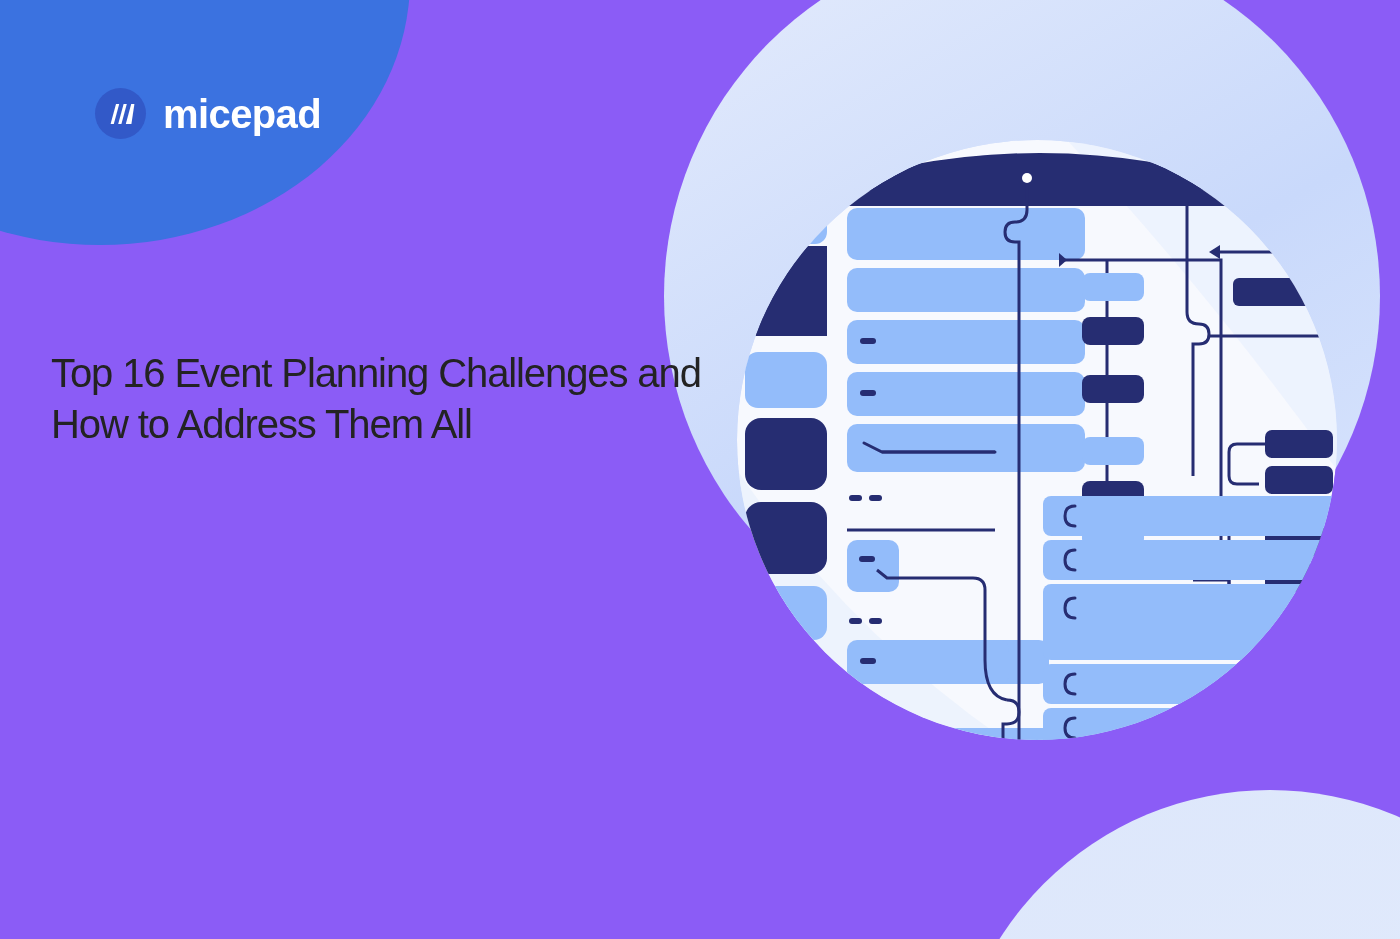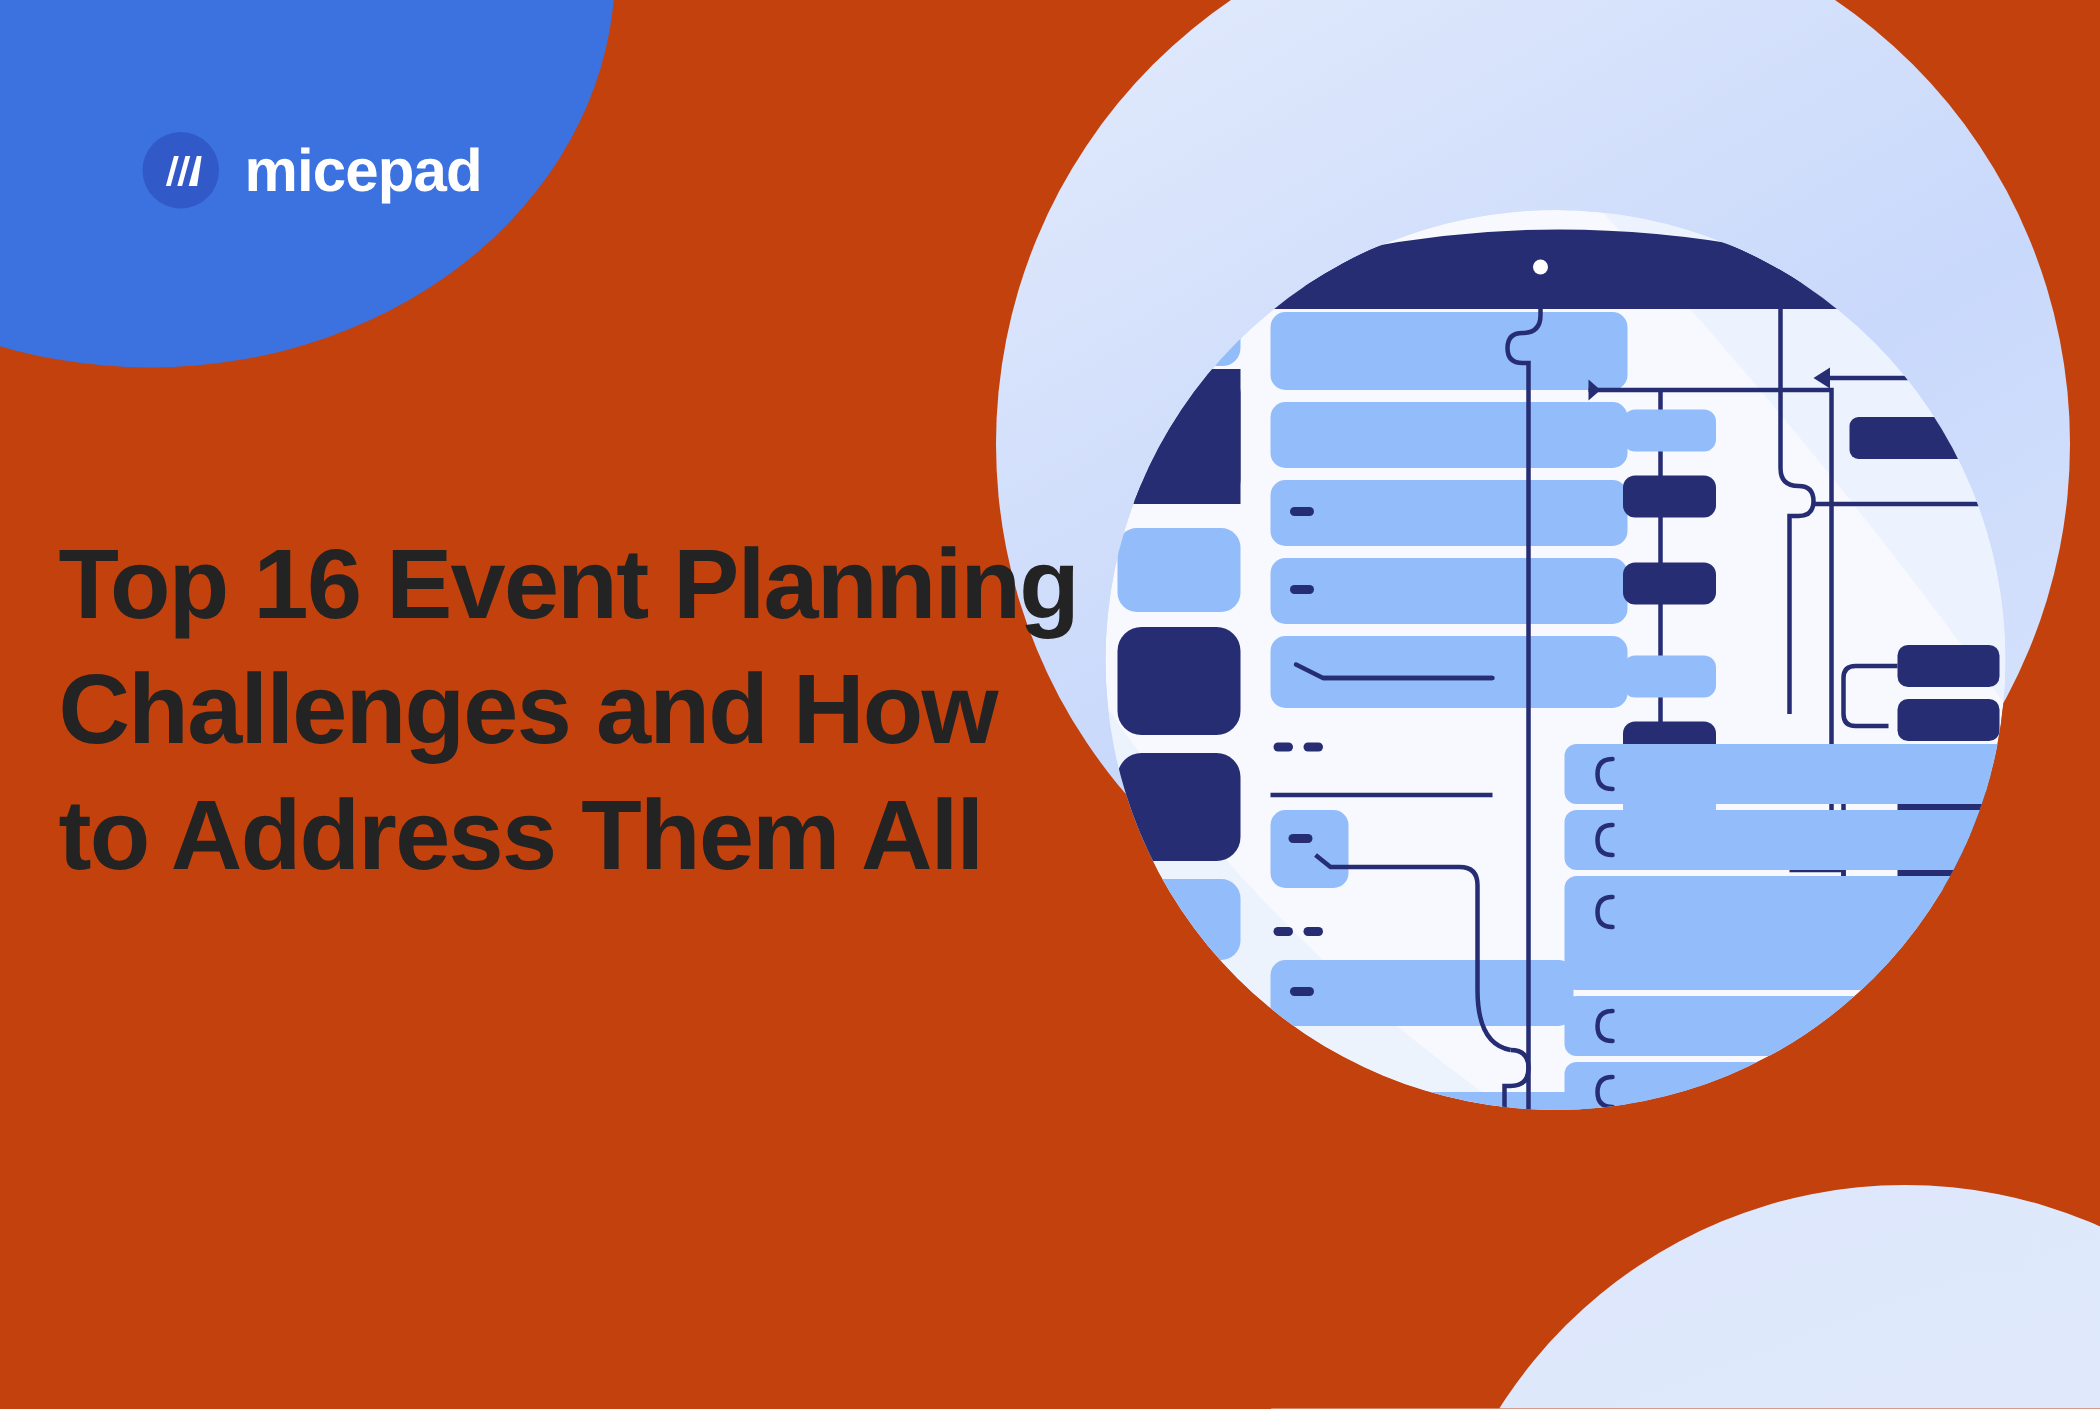--- a/index.html
+++ b/index.html
@@ -8,21 +8,21 @@
   body {
     font-family:"Liberation Sans", sans-serif;
     background:#eff5fe;
     overflow:hidden;
     position:relative;
   }
   .stage {
     position:absolute; inset:0;
     width:1400px; height:939px;
     overflow:hidden;
-    background:#c2410c;
+    background:#8b5cf6;
   }
 
   
   .bg-circle-top {
     position:absolute;
     left:664px; top:-62px;
     width:716px; height:716px;
     border-radius:50%;
     background:linear-gradient(150deg,#e5ecfc 0%,#c9d9fb 55%,#dbe6fd 100%);
   }
@@ -58,25 +58,25 @@
     color:#ffffff;
     font-size:40px;
     font-weight:700;
     letter-spacing:-0.6px;
     line-height:1;
   }
 
   
   .headline {
     position:absolute;
-    left:39px; top:348px;
+    left:51px; top:348px;
     width:680px;
     color:#232323;
-    font-size:66px;
-    font-weight:700;
+    font-size:40px;
+    font-weight:400;
     line-height:1.265;
     letter-spacing:-1.1px;
     z-index:6;
   }
 
   
   .illus {
     position:absolute;
     left:737px; top:140px;
     width:600px; height:640px;

